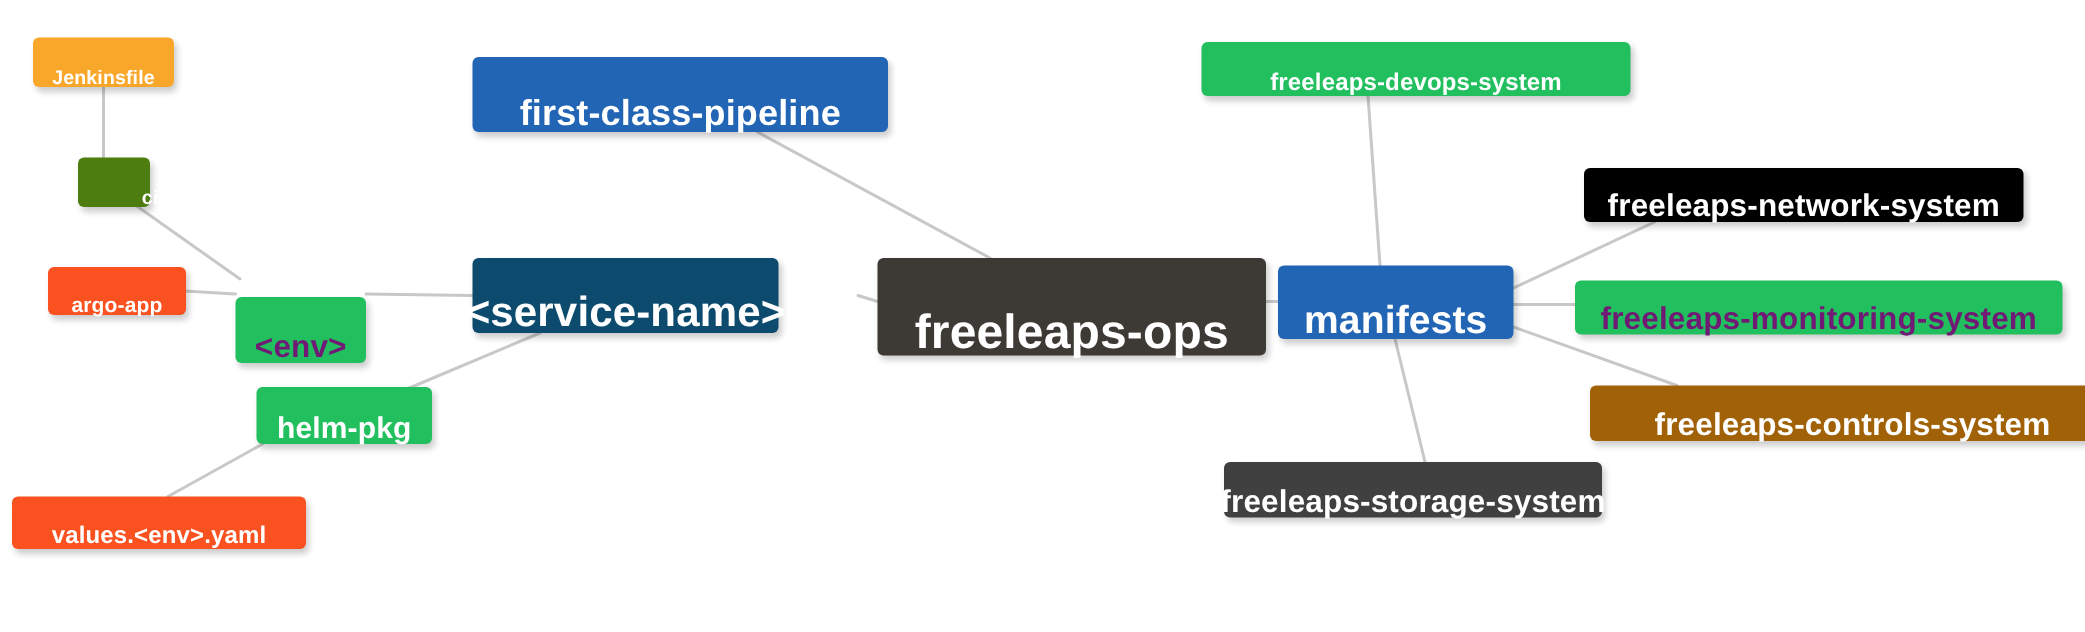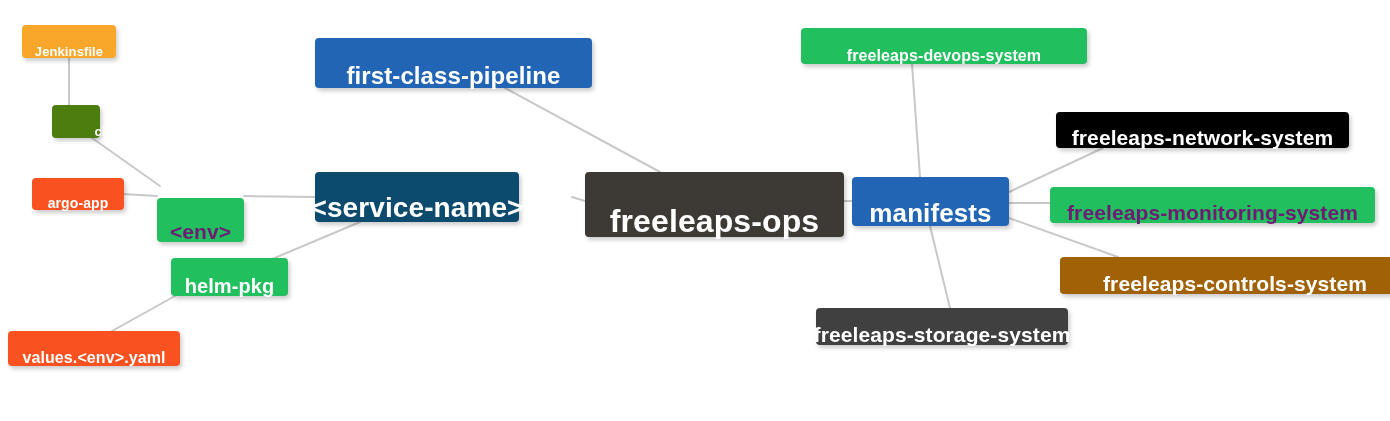--- a/index.html
+++ b/index.html
@@ -76,21 +76,21 @@
       </div>
       <div class="node" style="left: 32px; top: 178px; width: 92px; height: 32px; background: rgb(249, 81, 31); color: rgb(255, 255, 255); font-size: 14px;">
         <span class="node-label">argo-app</span>
       </div>
       <div class="node" style="left: 157px; top: 174px; width: 87px; height: 44px; background: rgb(33, 191, 94); color: #701a75; font-size: 21px; margin-top: 24px;">
         <span class="node-label">&lt;env&gt;</span>
       </div>
       <div class="node" style="left: 148px; top: 258px; width: 117px; height: 38px; background: rgb(33, 191, 94); color: rgb(255, 255, 255); font-size: 20px; margin-left: 23px;">
         <span class="node-label">helm-pkg</span>
       </div>
-      <div class="node" style="left: 8px; top: 331px; width: 172px; height: 35px; background: rgb(249, 81, 31); color: rgb(255, 255, 255); font-size: 16px;">
+      <div class="node" style="left: 8px; top: 331px; width: 196px; height: 35px; background: rgb(249, 81, 31); color: rgb(255, 255, 255); font-size: 16px;">
         <span class="node-label">values.&lt;env&gt;.yaml</span>
       </div>
       <div class="node" style="left: 315px; top: 38px; width: 277px; height: 50px; background: rgb(34, 101, 180); color: rgb(255, 255, 255); font-size: 24px;">
         <span class="node-label">first-class-pipeline</span>
       </div>
       <div class="node" style="left: 315px; top: 172px; width: 204px; height: 50px; background: #0c4a6e; color: rgb(255, 255, 255); font-size: 28px;">
         <span class="node-label">&lt;service-name&gt;</span>
       </div>
       <div class="node" style="left: 585px; top: 172px; width: 259px; height: 65px; background: rgb(61, 57, 53); color: rgb(255, 255, 255); font-size: 32px;">
         <span class="node-label">freeleaps-ops</span>

